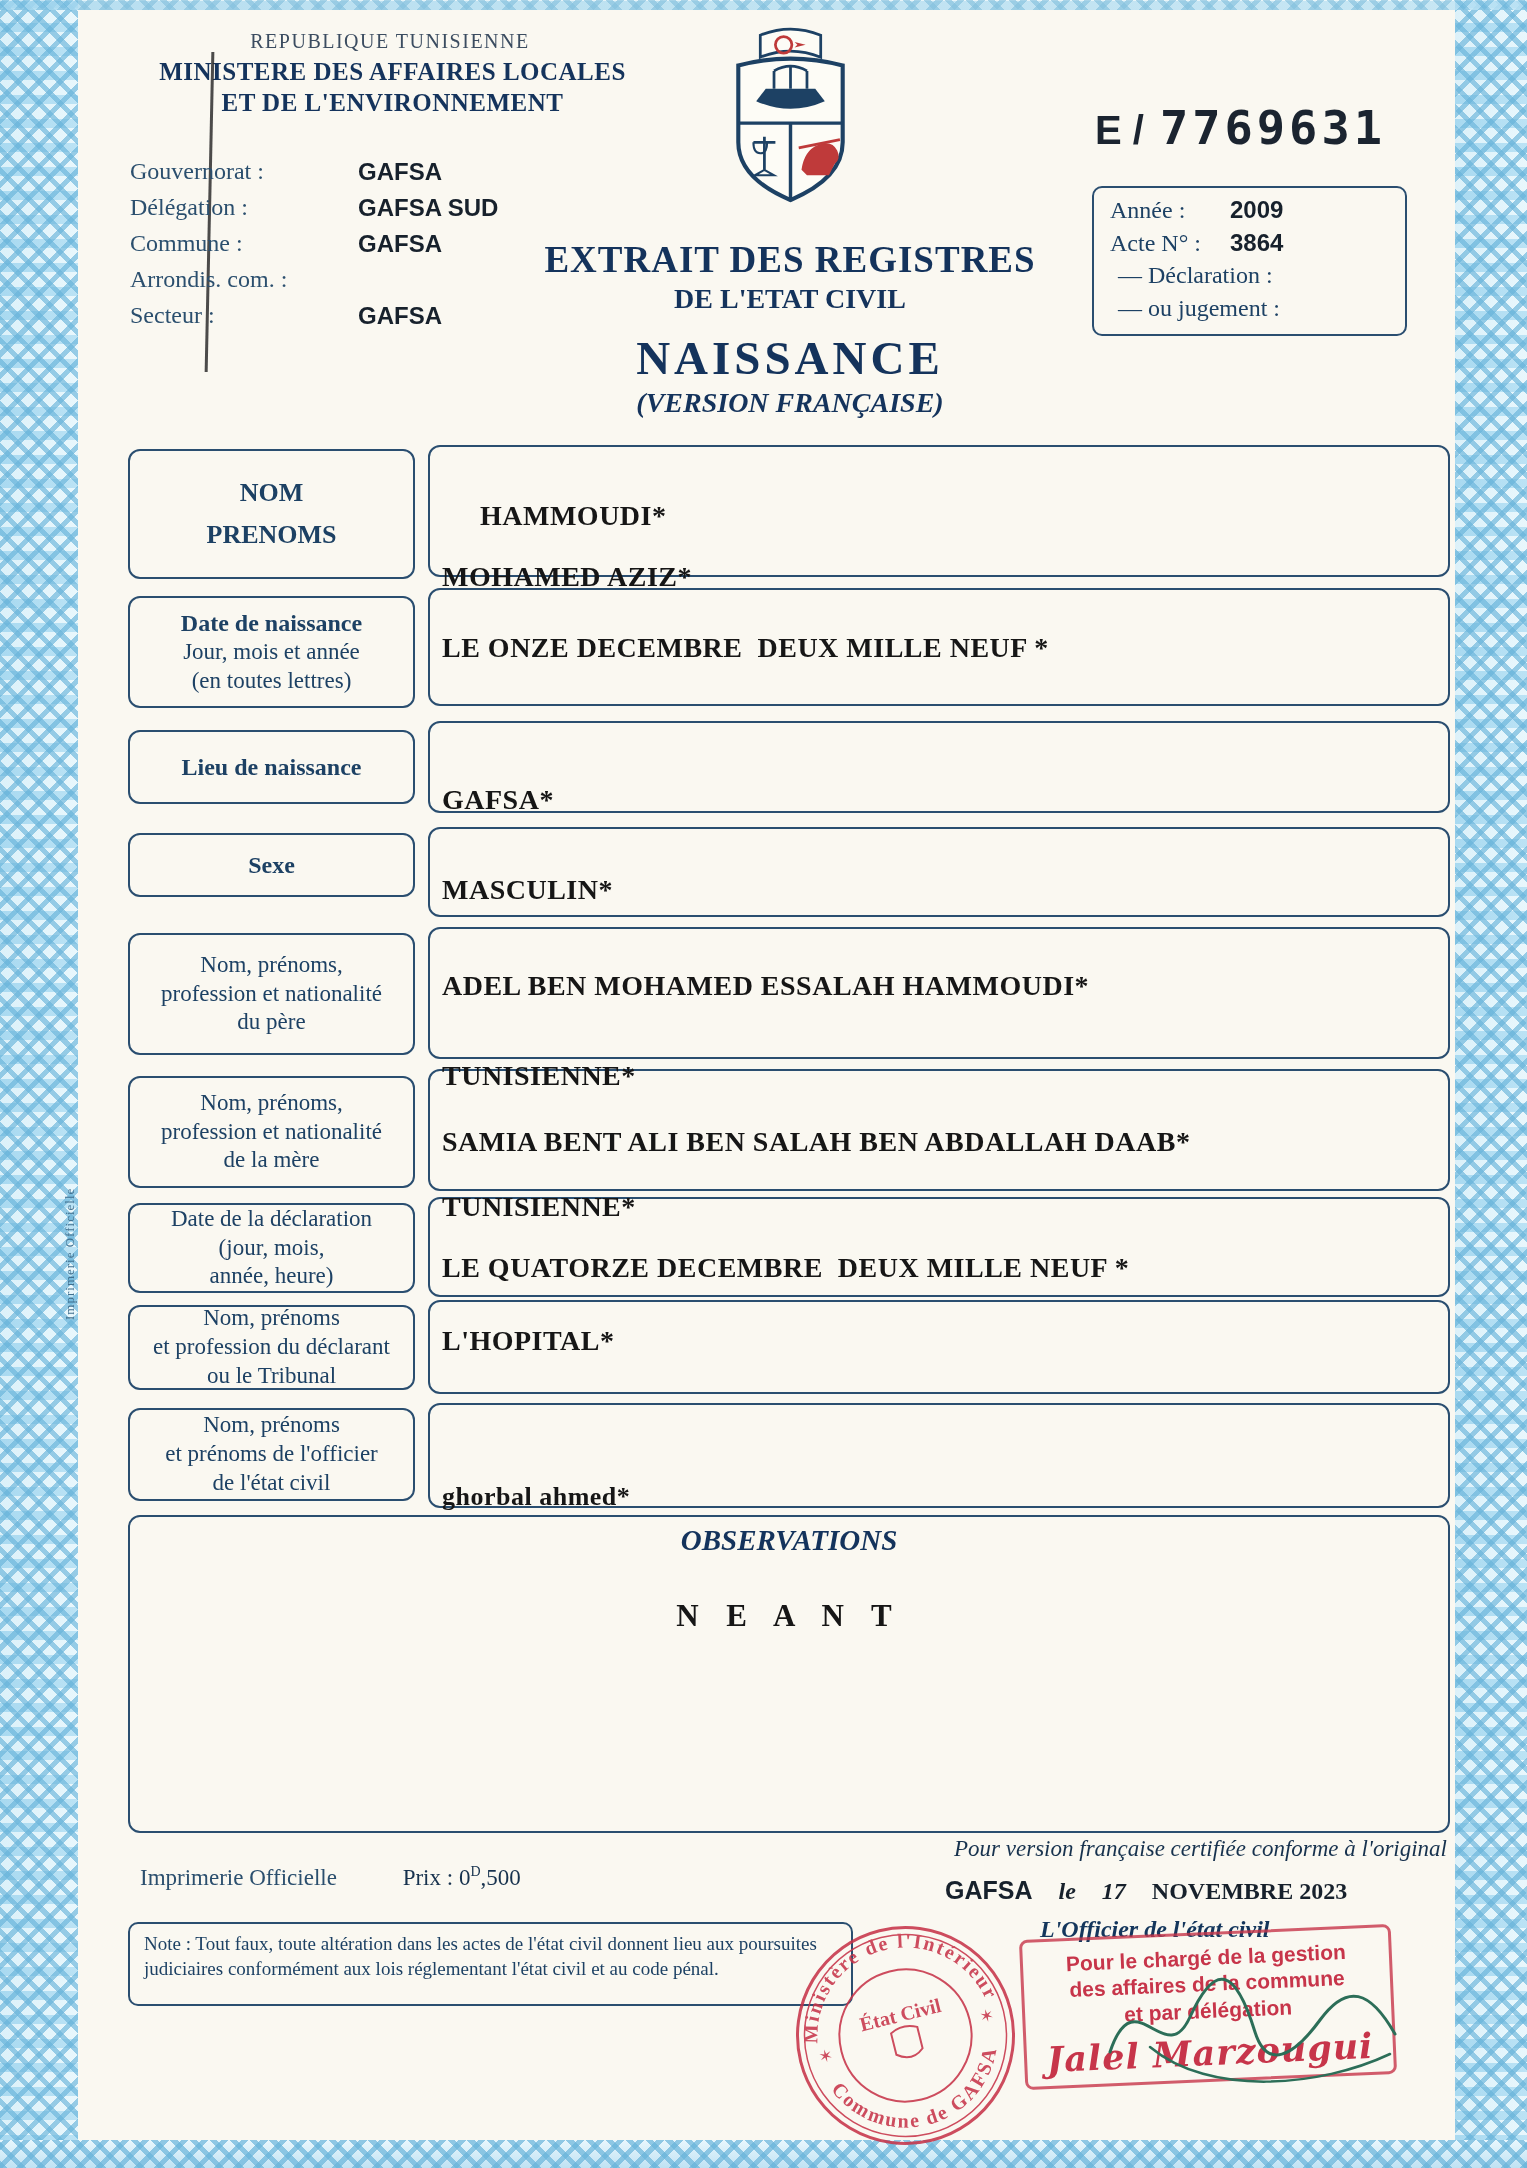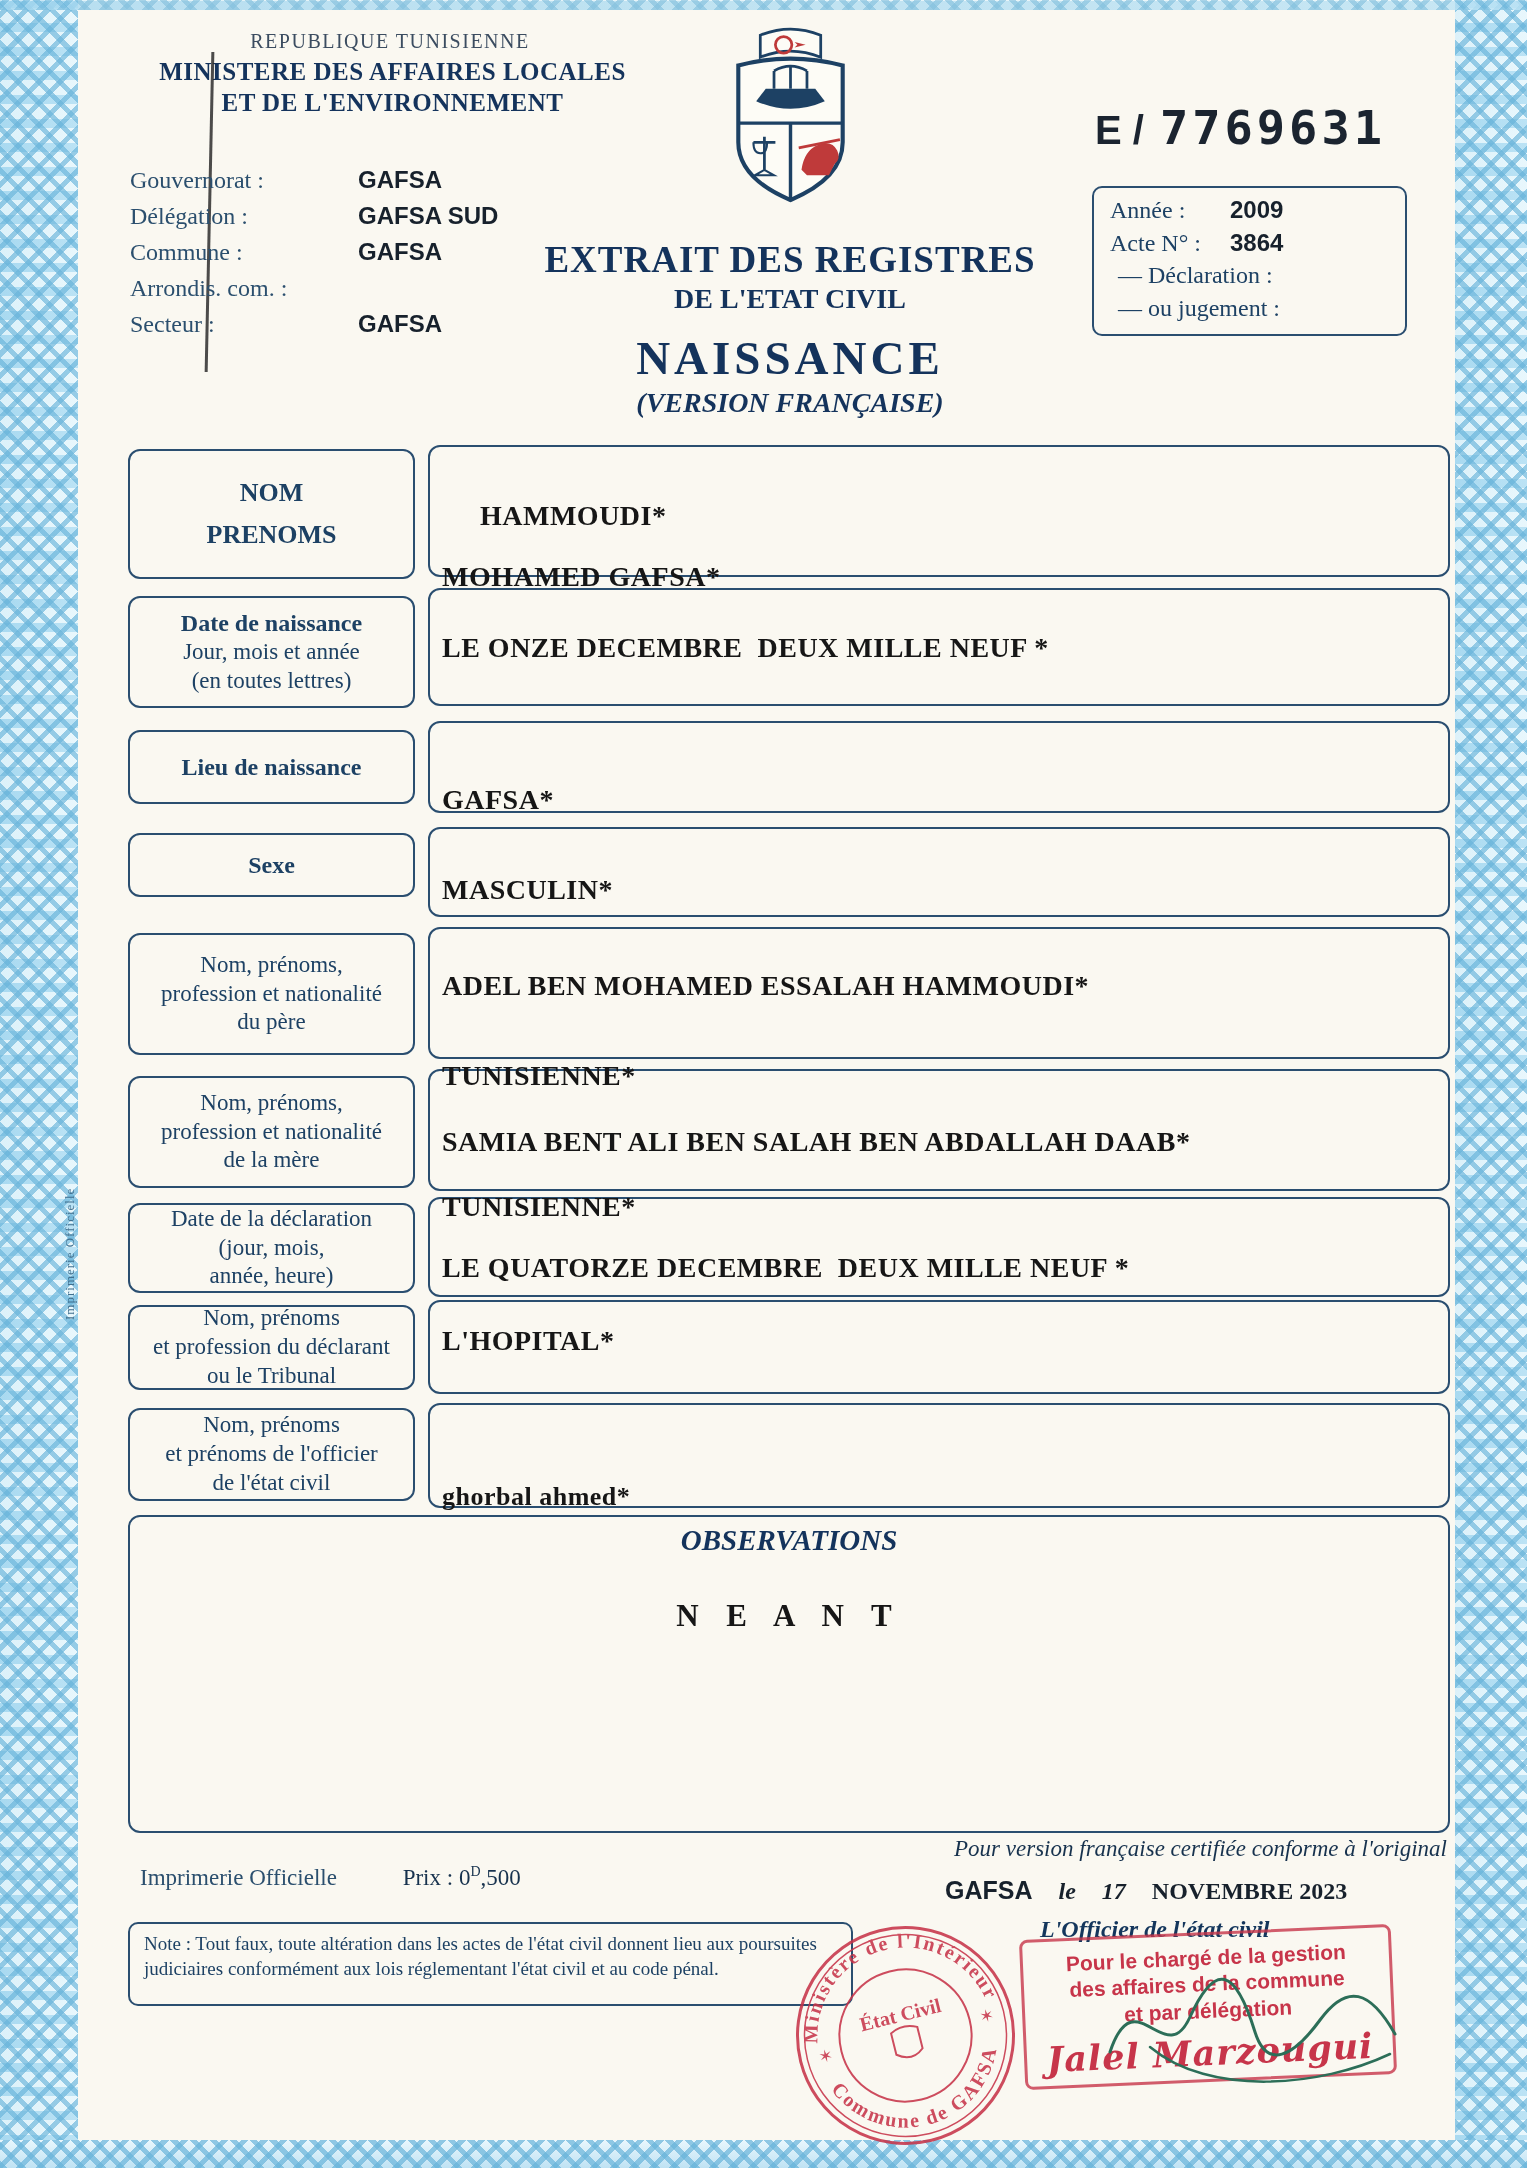--- a/index.html
+++ b/index.html
@@ -27,21 +27,21 @@
   .g-top   { left:0; top:0; width:1527px; height:10px; opacity:.8;}
 
   
   .republic{ position:absolute; left:180px; top:30px; width:420px; text-align:center;
     font-size:20px; letter-spacing:1.5px; color:#3b4c60; }
   .ministry{ position:absolute; left:110px; top:56px; width:565px; text-align:center;
     font-weight:bold; font-size:25px; color:#14335c; letter-spacing:.5px; line-height:1.25;}
   .artifact-line{ position:absolute; left:208px; top:52px; width:3px; height:320px;
     background:#2d2d2d; transform:rotate(1.2deg); opacity:.85;}
   .admin{ position:absolute; left:130px; top:158px; width:430px; font-size:24px;}
-  .admin-row{ display:flex; height:36px; align-items:flex-end;}
+  .admin-row{ display:flex; height:36px; align-items:flex-start;}
   .admin-row .lbl{ width:228px; color:#2b4f6e;}
   .admin-row .val{ font-family:"Liberation Sans",sans-serif; font-weight:bold; font-size:24px; color:#17212c;}
 
   .emblem{ position:absolute; left:708px; top:16px; }
 
   .titles{ position:absolute; left:470px; top:238px; width:640px; text-align:center; color:#14335c;}
   .titles .t1{ font-weight:bold; font-size:37px; letter-spacing:1px;}
   .titles .t2{ font-weight:bold; font-size:28px; margin-top:2px;}
   .titles .t3{ font-weight:bold; font-size:47px; letter-spacing:4px; margin-top:16px;}
   .titles .t4{ font-weight:bold; font-style:italic; font-size:28px; margin-top:2px;}
@@ -249,21 +249,21 @@
   <div class="vbox r8v"></div>
 
   <div class="lbox r9l">
     <span>Nom, prénoms</span>
     <span>et prénoms de l'officier</span>
     <span>de l'état civil</span>
   </div>
   <div class="vbox r9v"></div>
 
   <div class="typed t-nom">HAMMOUDI*</div>
-  <div class="typed t-prenoms">MOHAMED GAFSA*</div>
+  <div class="typed t-prenoms">MOHAMED AZIZ*</div>
   <div class="typed t-datenaiss">LE ONZE DECEMBRE  DEUX MILLE NEUF *</div>
   <div class="typed t-lieu">GAFSA*</div>
   <div class="typed t-sexe">MASCULIN*</div>
   <div class="typed t-pere">ADEL BEN MOHAMED ESSALAH HAMMOUDI*</div>
   <div class="typed t-perenat">TUNISIENNE*</div>
   <div class="typed t-mere">SAMIA BENT ALI BEN SALAH BEN ABDALLAH DAAB*</div>
   <div class="typed t-merenat">TUNISIENNE*</div>
   <div class="typed t-datedecl">LE QUATORZE DECEMBRE  DEUX MILLE NEUF *</div>
   <div class="typed t-declarant">L'HOPITAL*</div>
   <div class="typed t-officier">ghorbal ahmed*</div>

